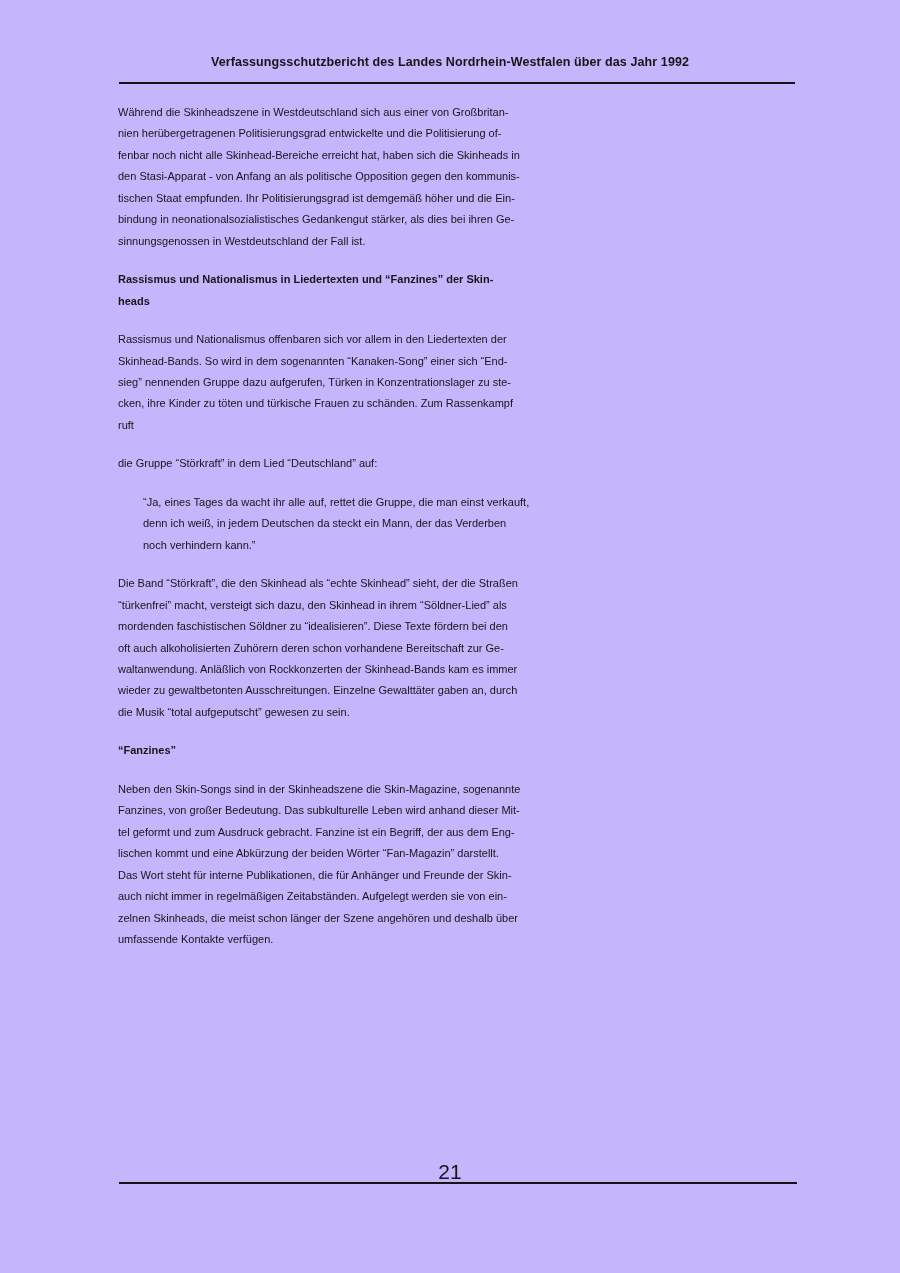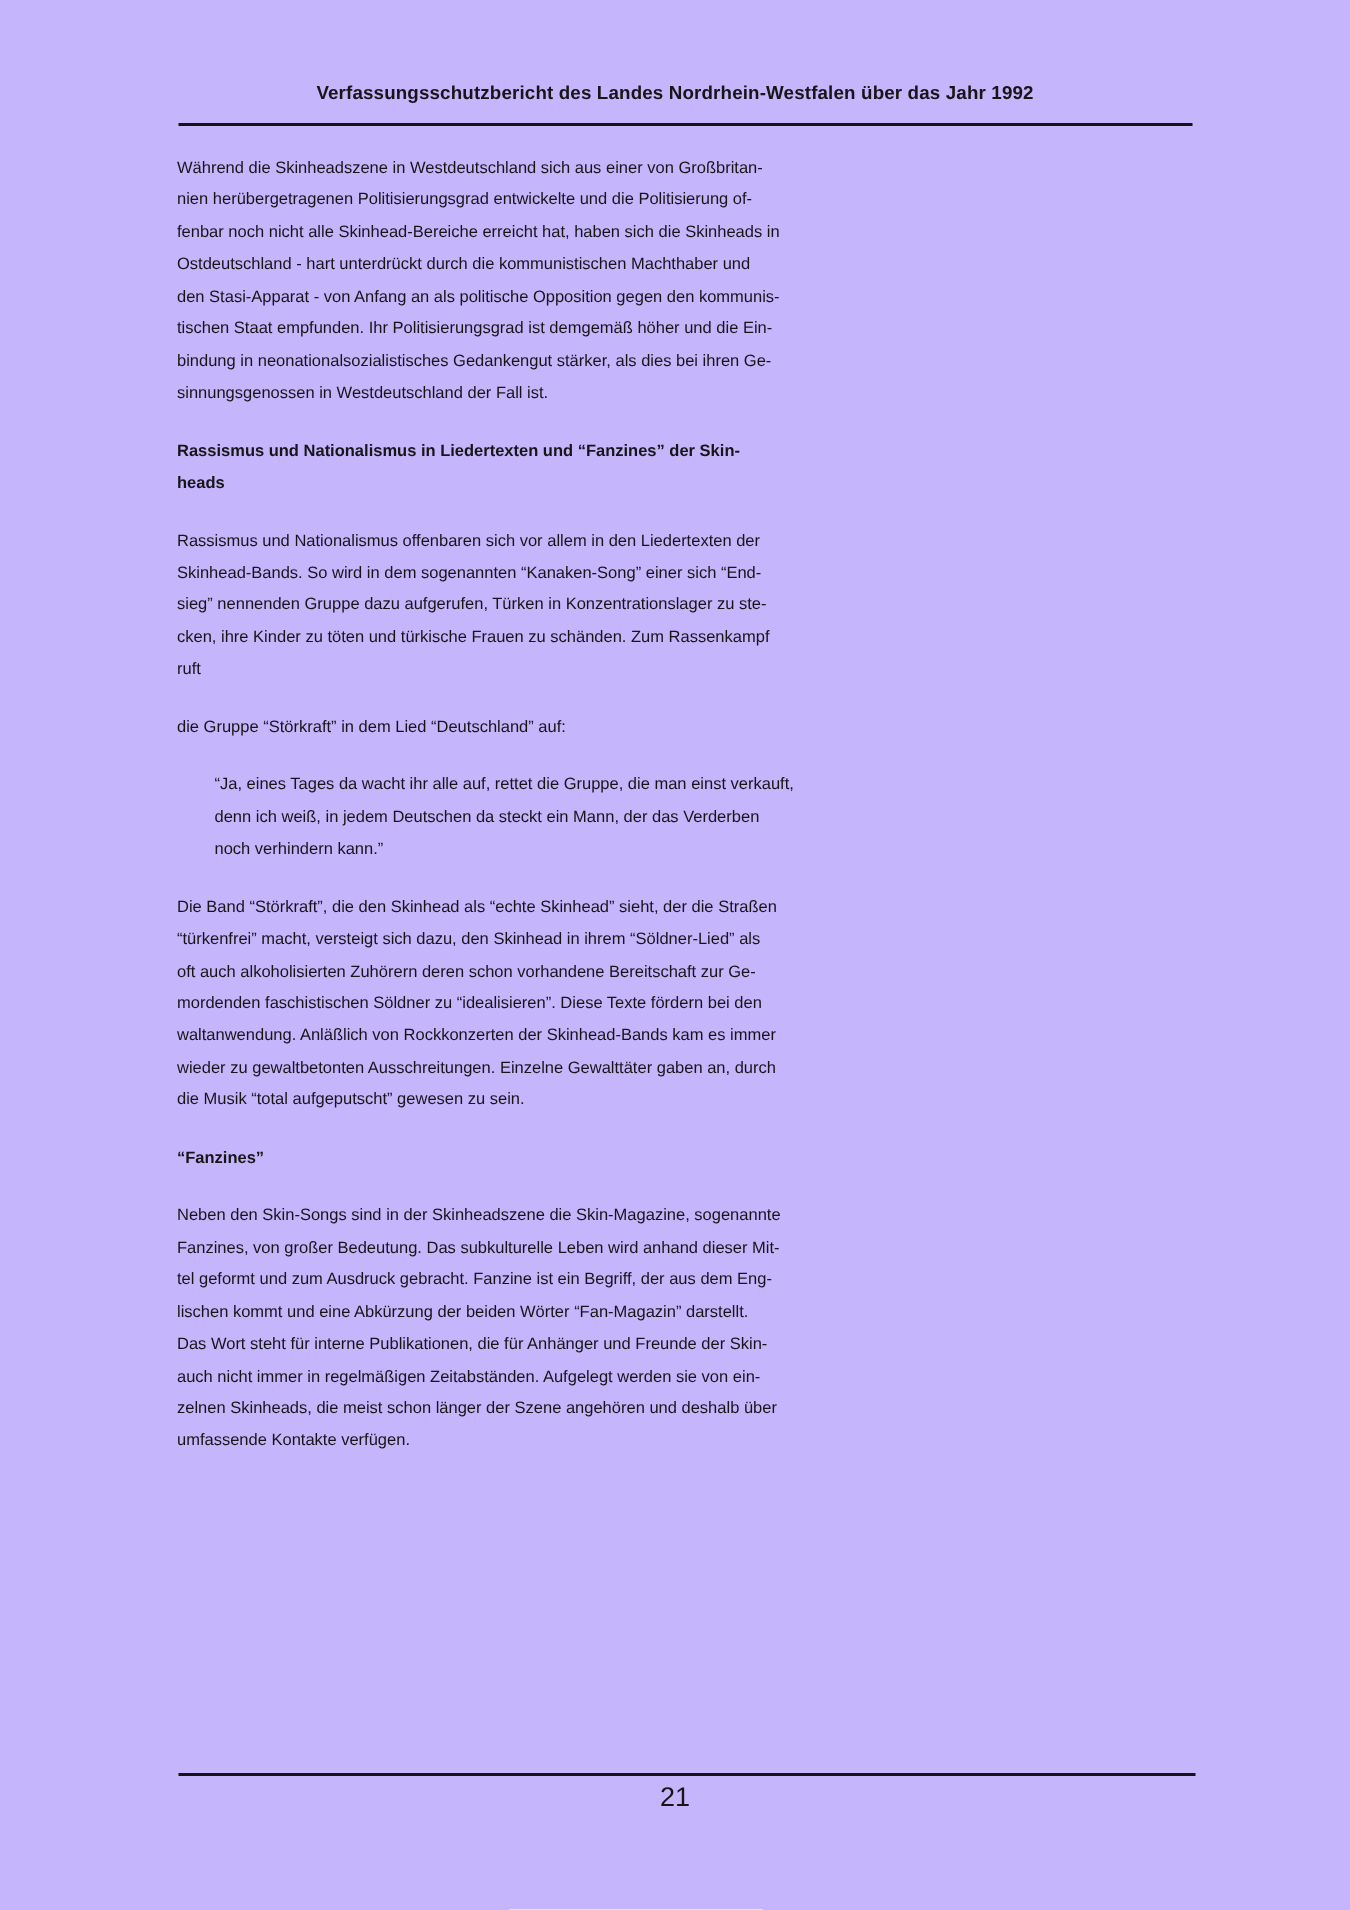--- a/index.html
+++ b/index.html
@@ -47,44 +47,43 @@
   .footer-rule {
     position: absolute;
     top: 1182px;
     left: 119px;
     width: 678px;
     height: 0;
     border-top: 2px solid #141414;
   }
   .page-number {
     position: absolute;
-    top: 1188px;
+    top: 1160px;
     left: 0;
     width: 100%;
     text-align: center;
-    font-size: 18px;
+    font-size: 21px;
   }
 </style>
 </head>
 <body>
 
 <div class="page">
 
   <div>
     <div class="header-title">Verfassungsschutzbericht des Landes Nordrhein-Westfalen über das Jahr 1992</div>
     <div class="header-rule"></div>
   </div>
 
   <div class="content">
 
     <div class="block para">
       <div class="line">Während die Skinheadszene in Westdeutschland sich aus einer von Großbritan-</div>
       <div class="line">nien herübergetragenen Politisierungsgrad entwickelte und die Politisierung of-</div>
       <div class="line">fenbar noch nicht alle Skinhead-Bereiche erreicht hat, haben sich die Skinheads in</div>
-      <div class="line">Ostdeutschland - hart unterdrückt durch die kommunistischen Machthaber und</div>
       <div class="line">den Stasi-Apparat - von Anfang an als politische Opposition gegen den kommunis-</div>
       <div class="line">tischen Staat empfunden. Ihr Politisierungsgrad ist demgemäß höher und die Ein-</div>
       <div class="line">bindung in neonationalsozialistisches Gedankengut stärker, als dies bei ihren Ge-</div>
       <div class="line">sinnungsgenossen in Westdeutschland der Fall ist.</div>
     </div>
 
     <div class="block heading">
       <div class="line">Rassismus und Nationalismus in Liedertexten und “Fanzines” der Skin-</div>
       <div class="line">heads</div>
     </div>
@@ -103,22 +102,22 @@
 
     <div class="block quote">
       <div class="line">“Ja, eines Tages da wacht ihr alle auf, rettet die Gruppe, die man einst verkauft,</div>
       <div class="line">denn ich weiß, in jedem Deutschen da steckt ein Mann, der das Verderben</div>
       <div class="line">noch verhindern kann.”</div>
     </div>
 
     <div class="block para">
       <div class="line">Die Band “Störkraft”, die den Skinhead als “echte Skinhead” sieht, der die Straßen</div>
       <div class="line">“türkenfrei” macht, versteigt sich dazu, den Skinhead in ihrem “Söldner-Lied” als</div>
+      <div class="line">mordenden faschistischen Söldner zu “idealisieren”. Diese Texte fördern bei den</div>
       <div class="line">oft auch alkoholisierten Zuhörern deren schon vorhandene Bereitschaft zur Ge-</div>
-      <div class="line">mordenden faschistischen Söldner zu “idealisieren”. Diese Texte fördern bei den</div>
       <div class="line">waltanwendung. Anläßlich von Rockkonzerten der Skinhead-Bands kam es immer</div>
       <div class="line">wieder zu gewaltbetonten Ausschreitungen. Einzelne Gewalttäter gaben an, durch</div>
       <div class="line">die Musik “total aufgeputscht” gewesen zu sein.</div>
     </div>
 
     <div class="block heading">
       <div class="line">“Fanzines”</div>
     </div>
 
     <div class="block para">

